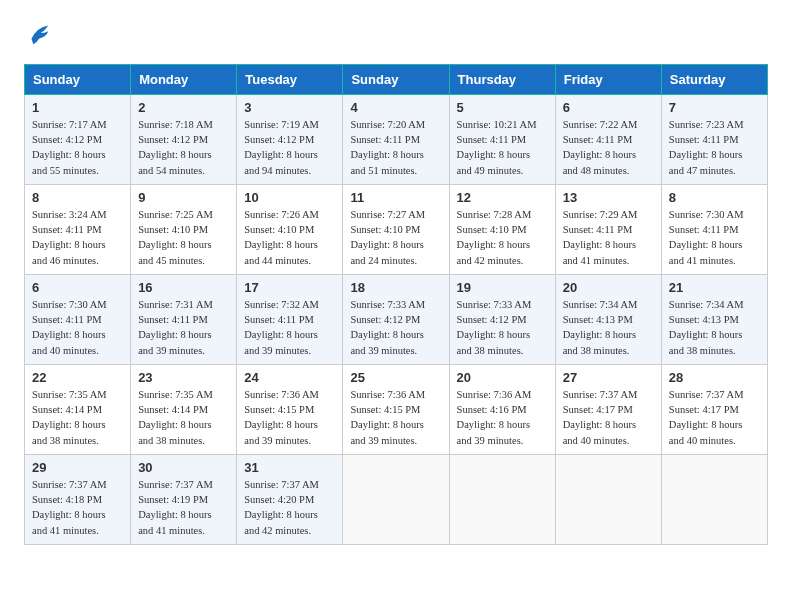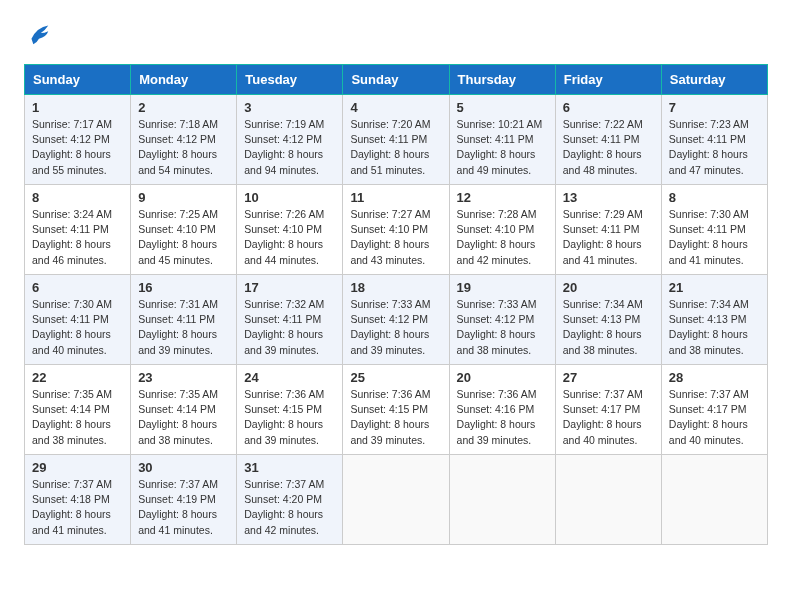--- a/index.html
+++ b/index.html
@@ -70,20 +70,21 @@
       font-size: 13px;
       font-weight: bold;
       color: #333;
       display: block;
       margin-bottom: 2px;
     }
     .day-info {
       font-size: 10.5px;
       color: #333;
       line-height: 1.45;
+      font-family: Liberation Serif, serif;
     }
     .empty-cell {
       background-color: #f9f9f9 !important;
     }
   </style>
 </head>
 <body>
 
 <div class="header-section">
   <div class="logo">
@@ -195,21 +196,21 @@
           <div>Sunrise: 7:26 AM</div>
           <div>Sunset: 4:10 PM</div>
           <div>Daylight: 8 hours and 44 minutes.</div>
         </div>
       </td>
         <td>
         <span class="day-number">11</span>
         <div class="day-info">
           <div>Sunrise: 7:27 AM</div>
           <div>Sunset: 4:10 PM</div>
-          <div>Daylight: 8 hours and 43 minutes.</div>
+          <div>Daylight: 8 hours and 24 minutes.</div>
         </div>
       </td>
         <td>
         <span class="day-number">12</span>
         <div class="day-info">
           <div>Sunrise: 7:28 AM</div>
           <div>Sunset: 4:10 PM</div>
           <div>Daylight: 8 hours and 42 minutes.</div>
         </div>
       </td>

